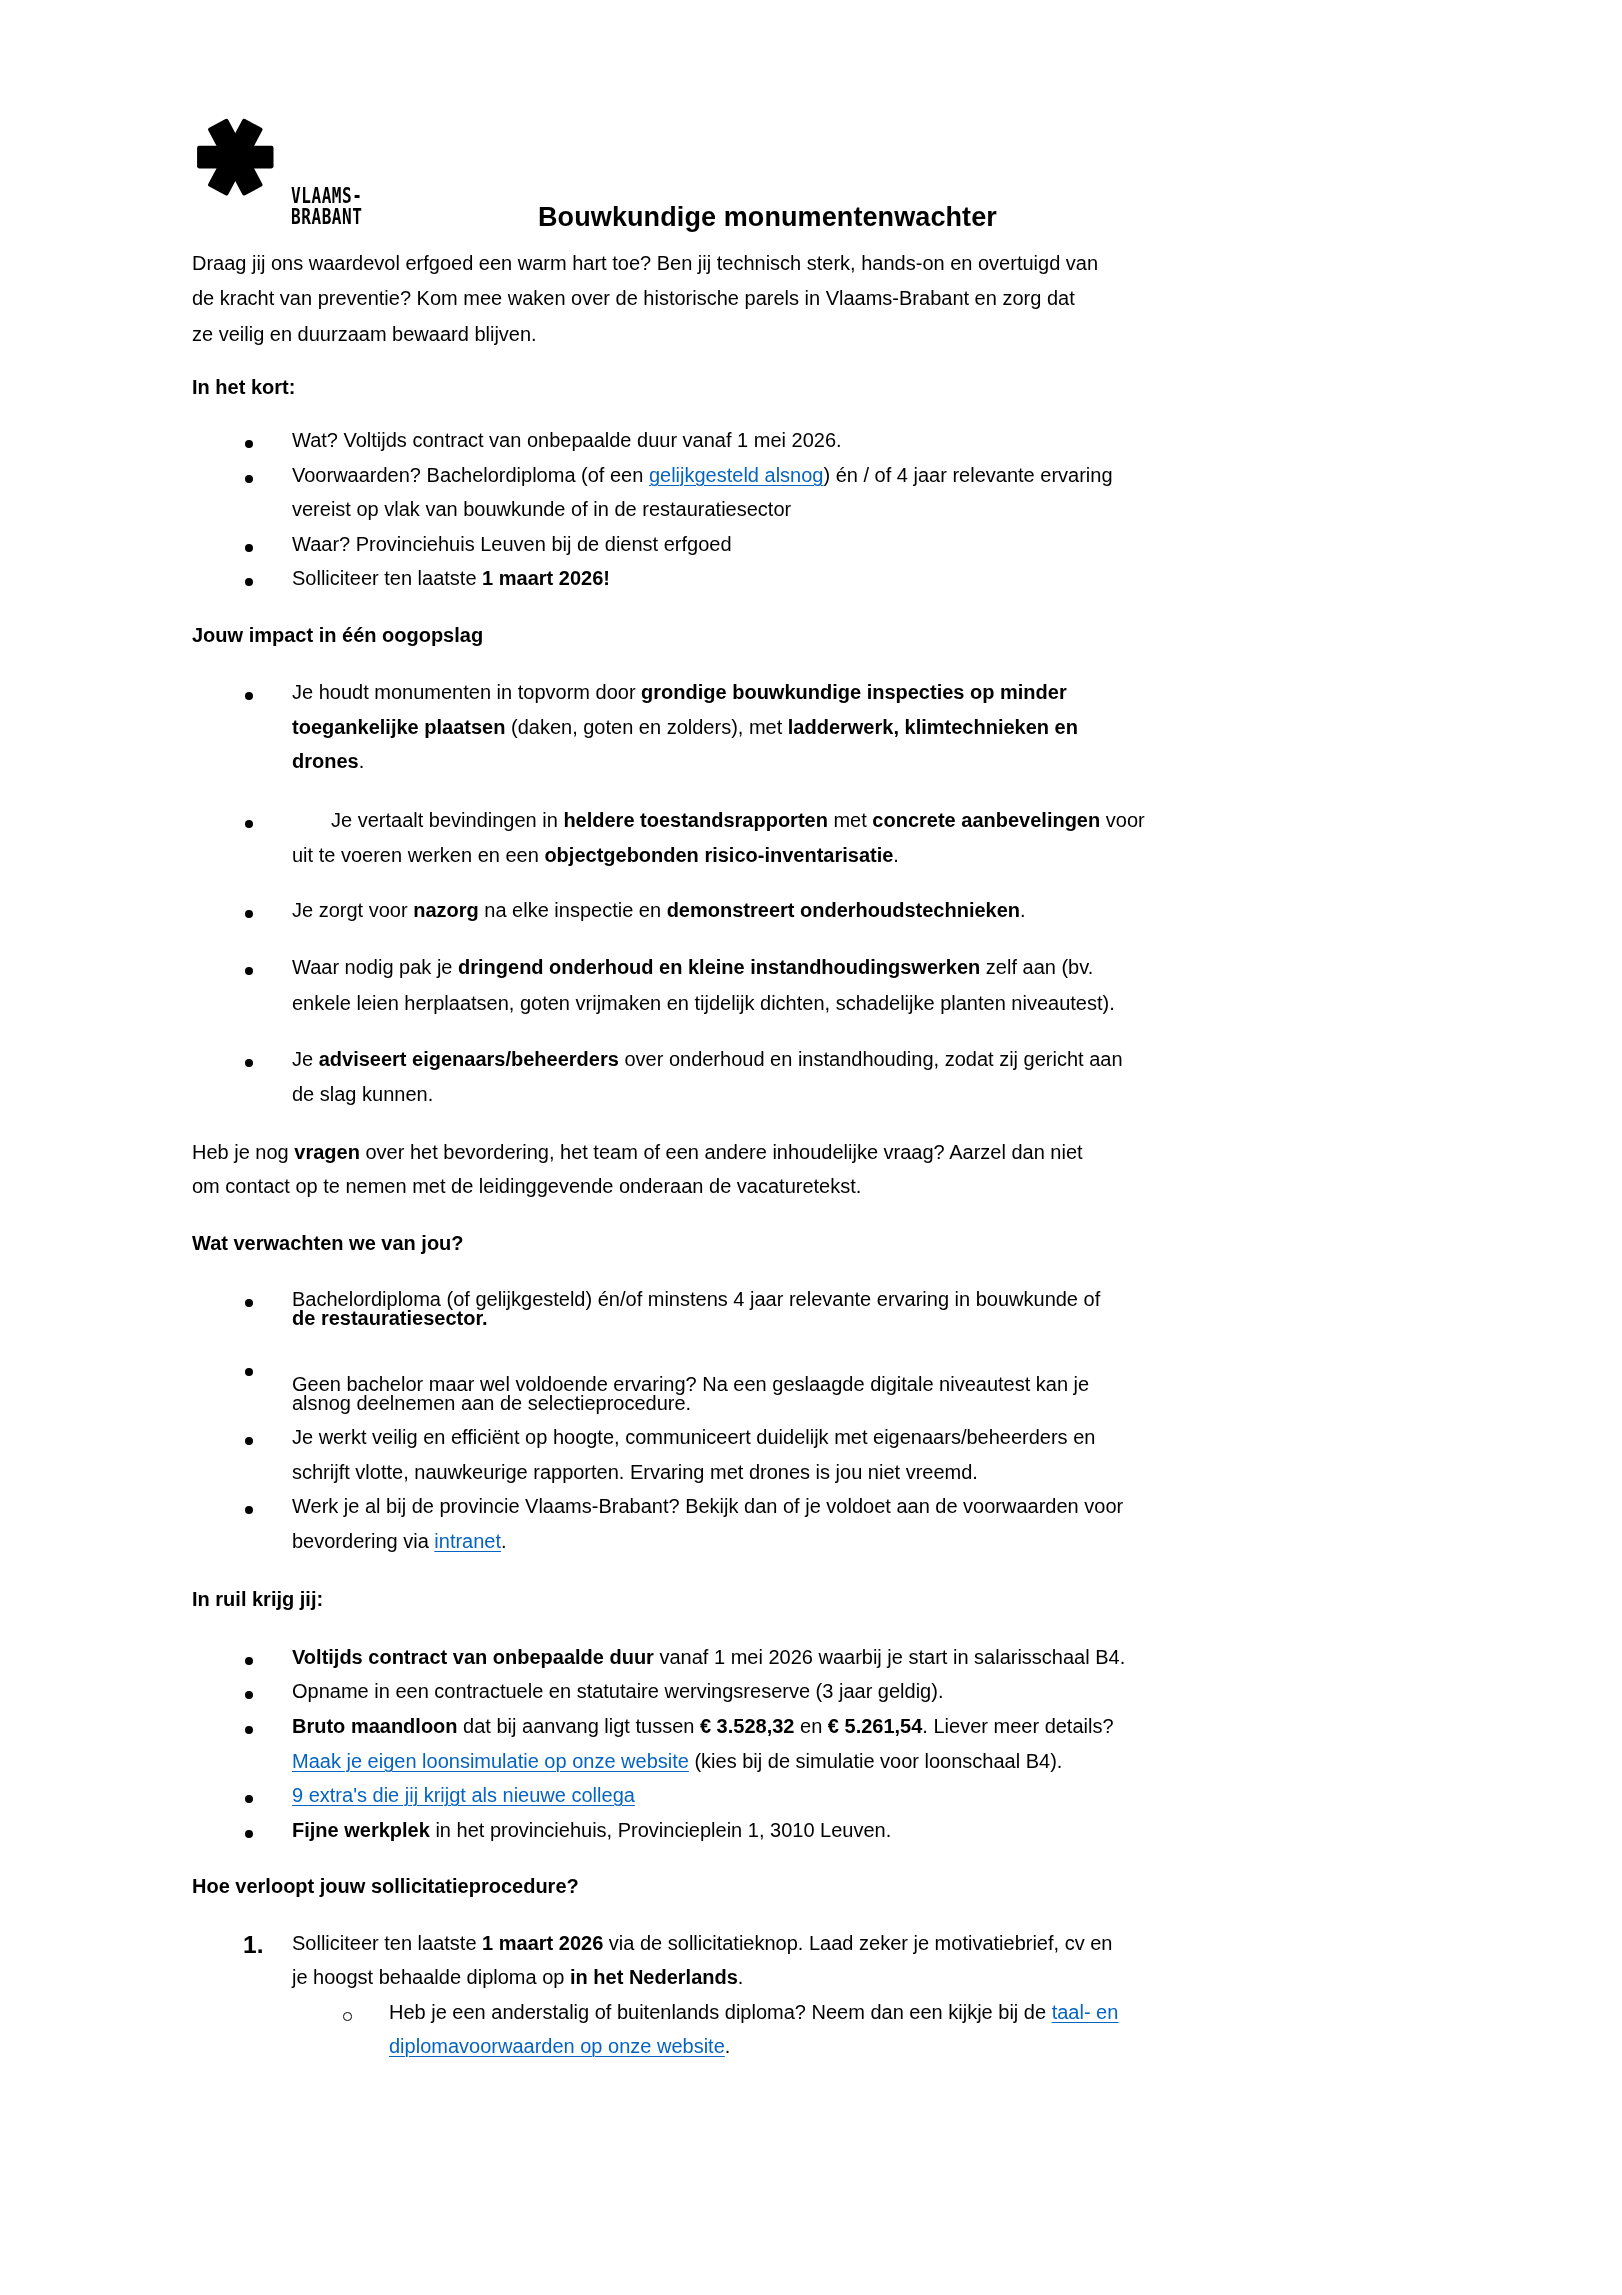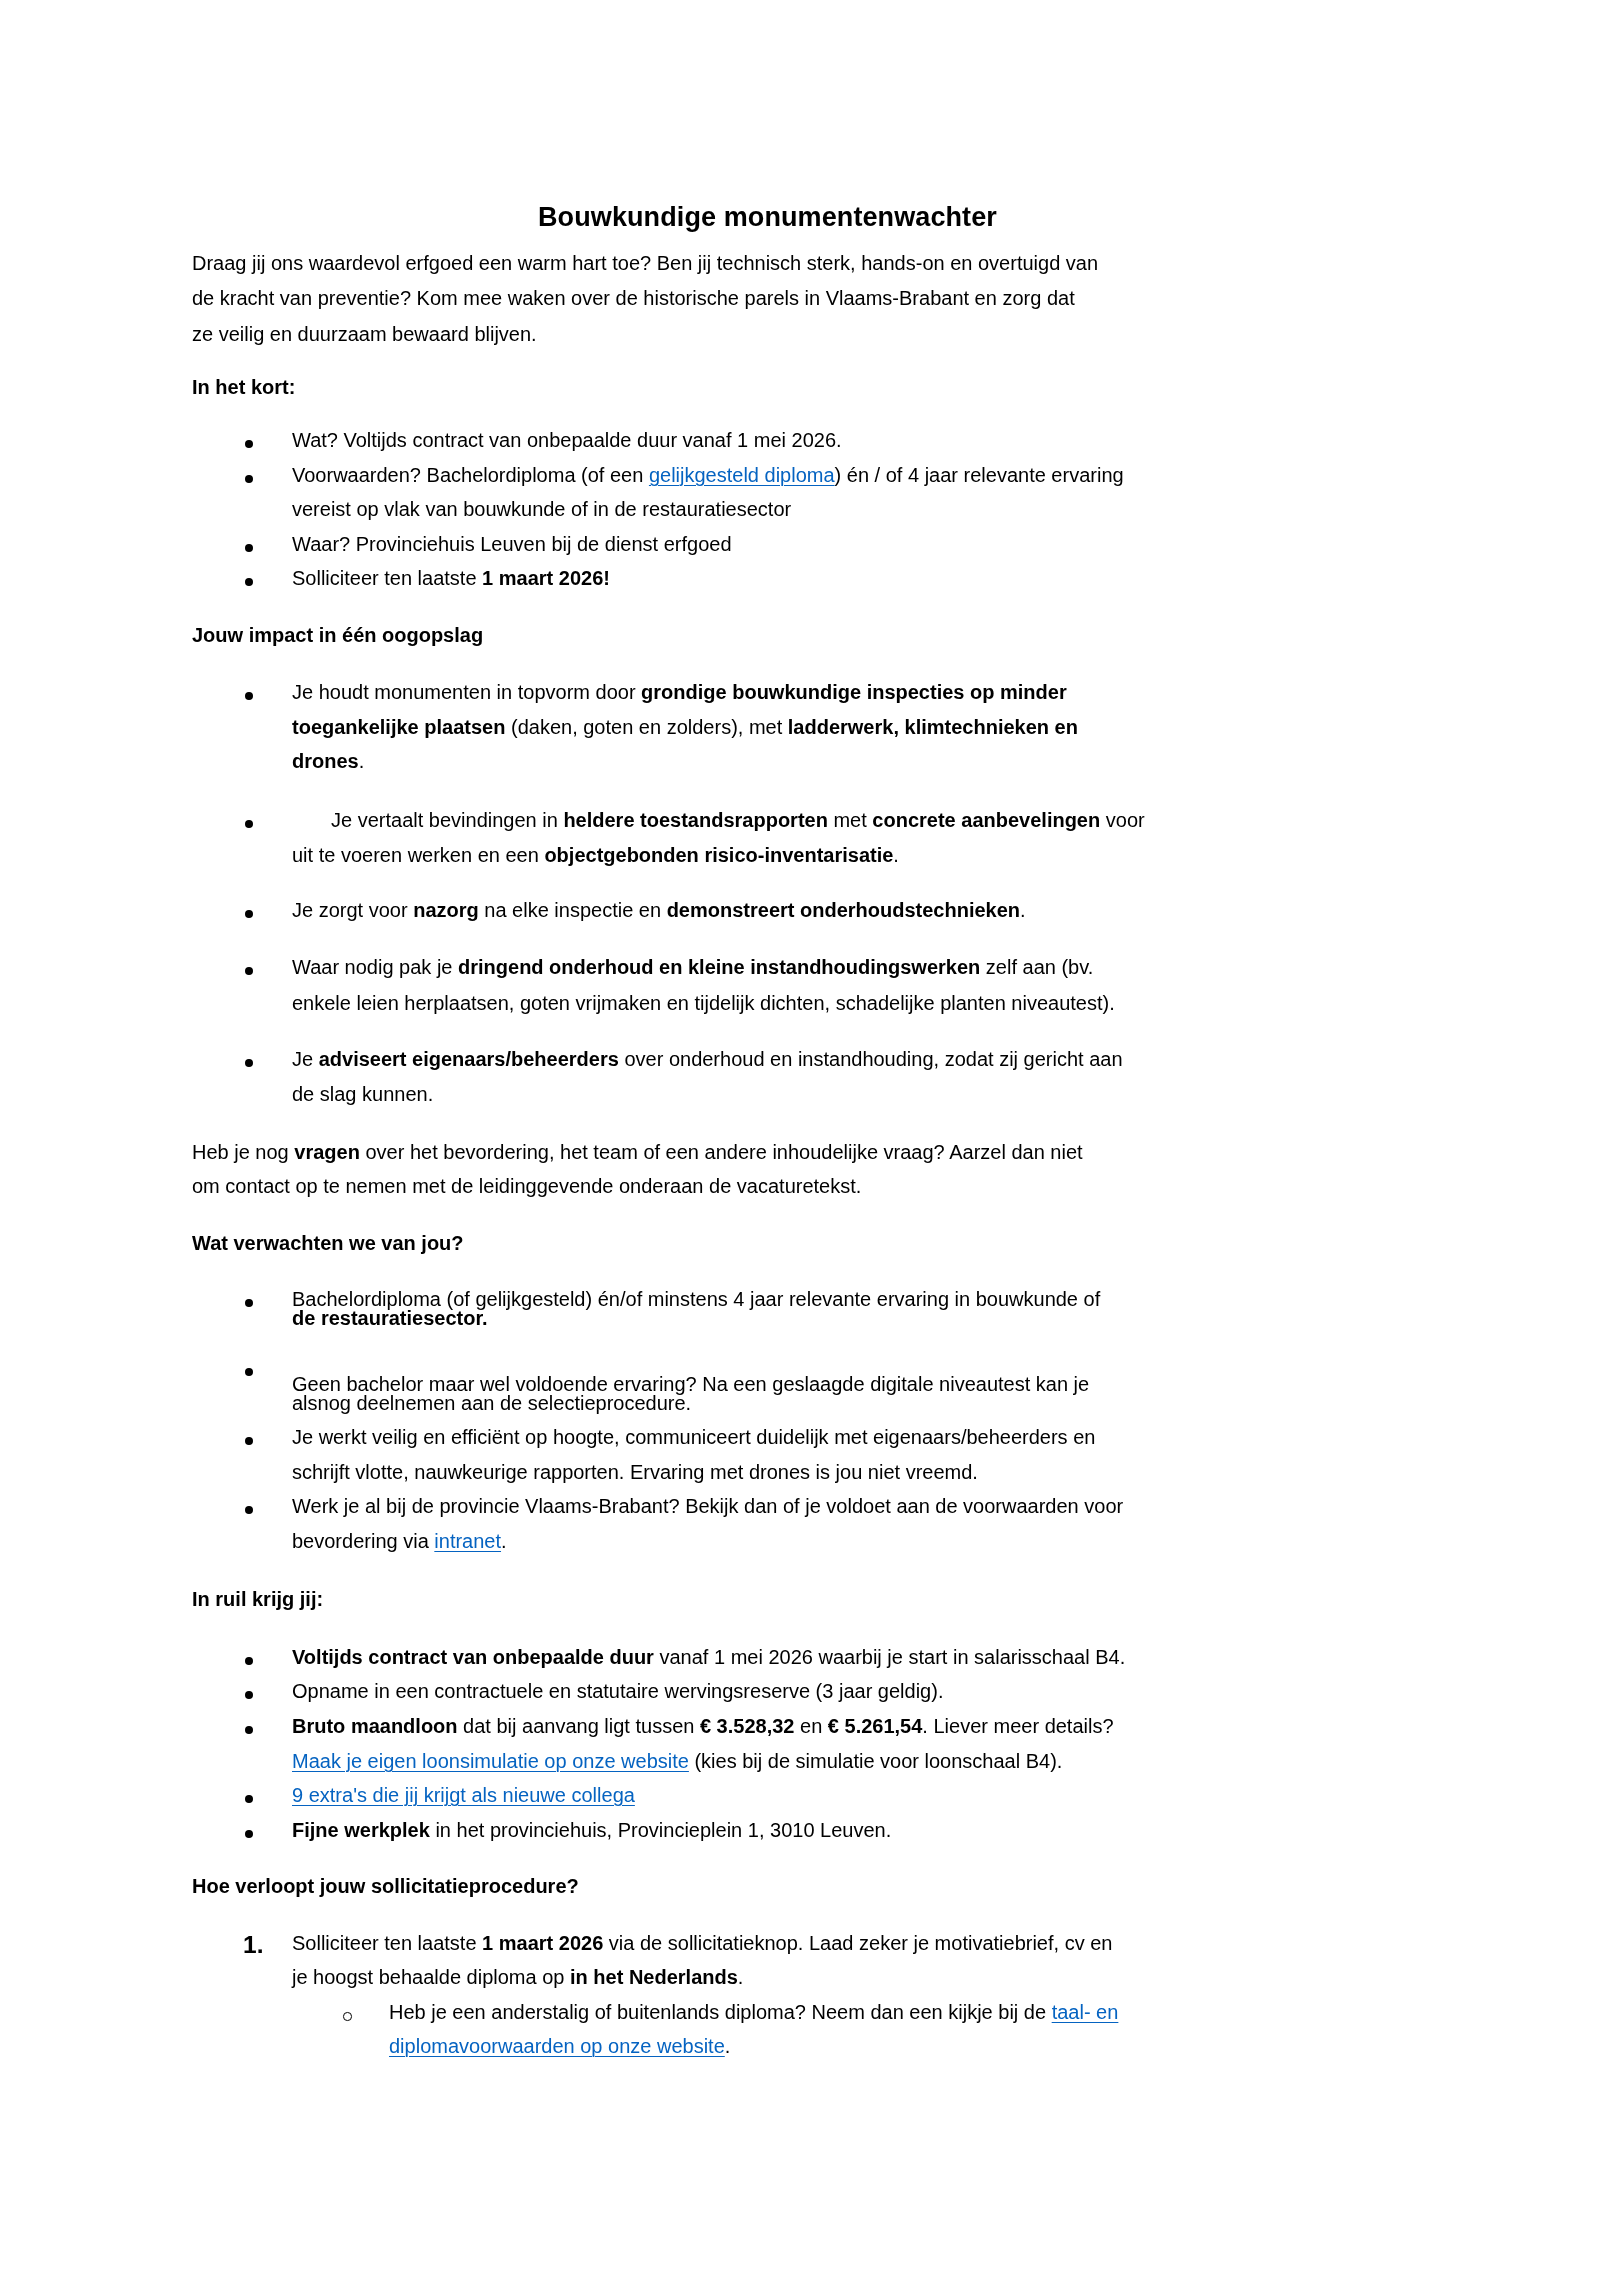--- a/index.html
+++ b/index.html
@@ -17,32 +17,45 @@
   .lnk { color: #0563c1; text-decoration: underline; text-decoration-thickness: 1.4px; text-underline-offset: 2.8px; cursor: pointer; }
   .bullet { position: absolute; width: 7.8px; height: 7.8px; border-radius: 50%; background: #000; }
   .circle { position: absolute; width: 8.5px; height: 8.5px; border-radius: 50%; border: 1.8px solid #000; box-sizing: border-box; }
   .num { position: absolute; font-size: 24.5px; font-weight: bold; line-height: 1; }
 </style>
 </head>
 <body>
 
 <div class="page">
 
+  <div class="logo">
+    <svg width="92" height="92" viewBox="0 0 130 130">
+      <g fill="#000">
+        <rect x="10" y="45" width="108" height="32" rx="3"></rect>
+        <rect x="10" y="45" width="108" height="32" rx="3" transform="rotate(62 64 61)"></rect>
+        <rect x="10" y="45" width="108" height="32" rx="3" transform="rotate(-62 64 61)"></rect>
+      </g>
+    </svg>
+    <div class="logo-text">
+      <div>VLAAMS-</div>
+      <div>BRABANT</div>
+    </div>
+  </div>
 
   <div class="title">Bouwkundige monumentenwachter</div>
 
   <div id="flow">
       <div class="line" style="left: 192px; top: 253px;"><span>Draag jij ons waardevol erfgoed een warm hart toe? Ben jij technisch sterk, hands-on en overtuigd van</span></div>
       <div class="line" style="left: 192px; top: 288px;"><span>de kracht van preventie? Kom mee waken over de historische parels in Vlaams-Brabant en zorg dat</span></div>
       <div class="line" style="left: 192px; top: 324px;"><span>ze veilig en duurzaam bewaard blijven.</span></div>
       <div class="line h" style="left: 192px; top: 377px;">In het kort:</div>
       <div class="bullet" style="left: 245px; top: 440px;"></div>
       <div class="line" style="left: 292px; top: 430px;"><span>Wat? Voltijds contract van onbepaalde duur vanaf 1 mei 2026.</span></div>
       <div class="bullet" style="left: 245px; top: 475px;"></div>
-      <div class="line" style="left: 292px; top: 465px;"><span>Voorwaarden? Bachelordiploma (of een </span><span class="lnk">gelijkgesteld diploma</span><span>) én / of 4 jaar relevante ervaring</span></div>
+      <div class="line" style="left: 292px; top: 465px;"><span>Voorwaarden? Bachelordiploma (of een </span><span class="lnk">gelijkgesteld alsnog</span><span>) én / of 4 jaar relevante ervaring</span></div>
       <div class="line" style="left: 292px; top: 499px;"><span>vereist op vlak van bouwkunde of in de restauratiesector</span></div>
       <div class="bullet" style="left: 245px; top: 544px;"></div>
       <div class="line" style="left: 292px; top: 534px;"><span>Waar? Provinciehuis Leuven bij de dienst erfgoed</span></div>
       <div class="bullet" style="left: 245px; top: 578px;"></div>
       <div class="line" style="left: 292px; top: 568px;"><span>Solliciteer ten laatste </span><span class="b">1 maart 2026</span><span class="b">!</span></div>
       <div class="line h" style="left: 192px; top: 625px;">Jouw impact in één oogopslag</div>
       <div class="bullet" style="left: 245px; top: 692px;"></div>
       <div class="line" style="left: 292px; top: 682px;"><span>Je houdt monumenten in topvorm door </span><span class="b">grondige bouwkundige inspecties op minder</span></div>
       <div class="line" style="left: 292px; top: 717px;"><span class="b">toegankelijke plaatsen</span><span> (daken, goten en zolders), met </span><span class="b">ladderwerk, klimtechnieken en</span></div>
       <div class="line" style="left: 292px; top: 751px;"><span class="b">drones</span><span>.</span></div>

